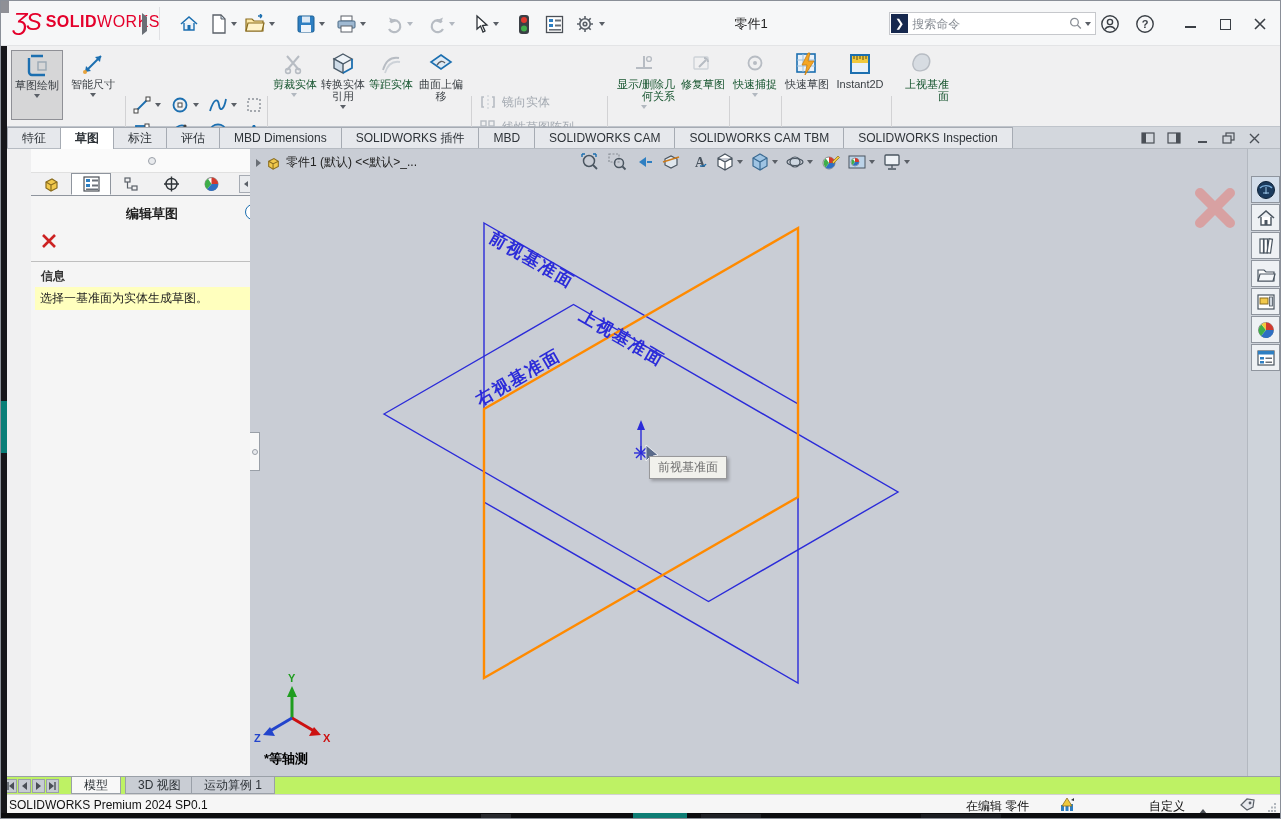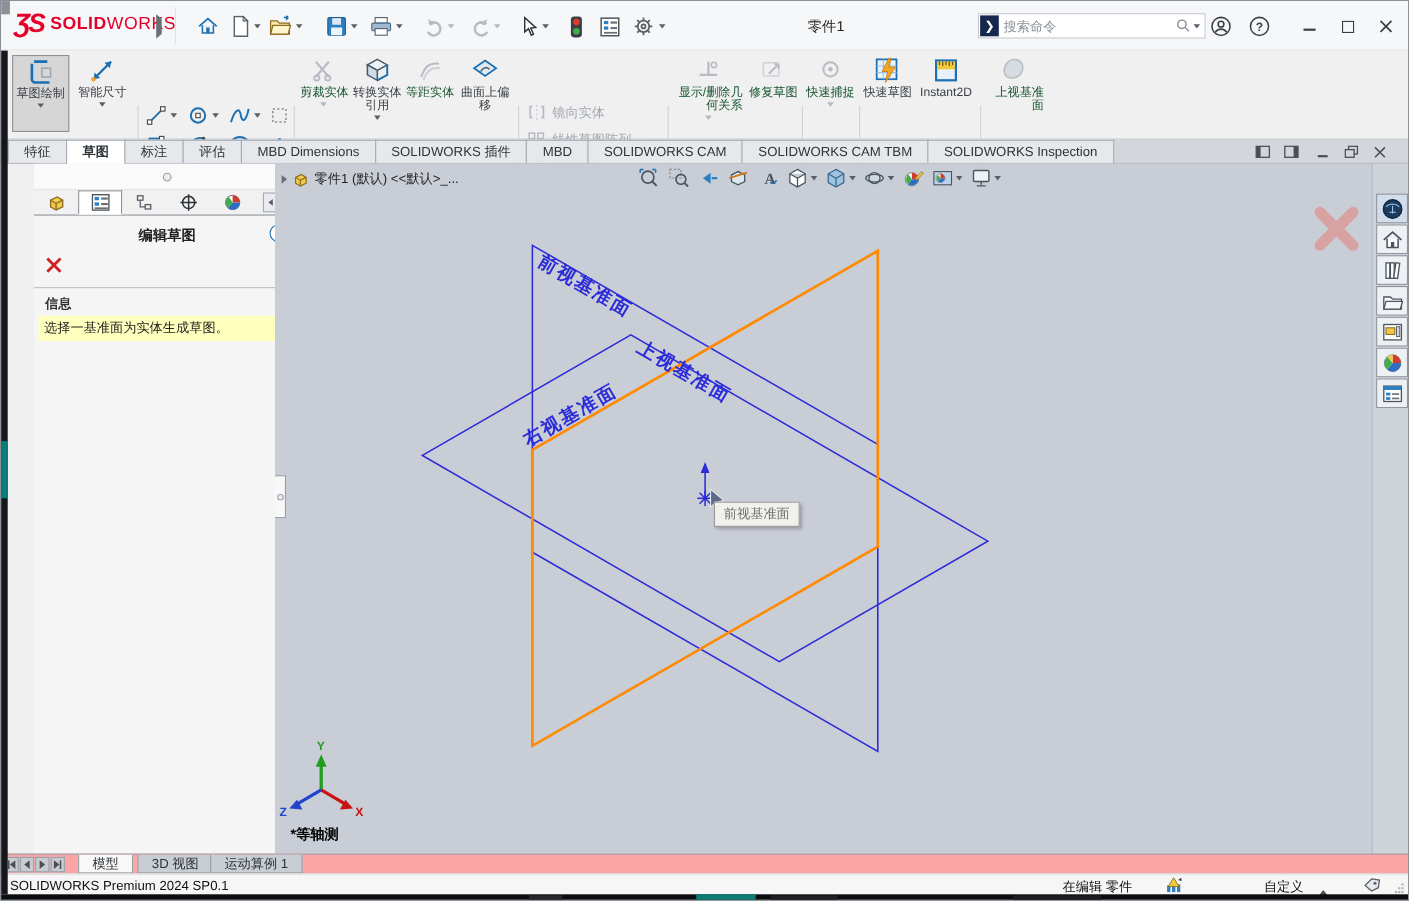--- a/index.html
+++ b/index.html
@@ -11,21 +11,21 @@
   }
   .abs { position:absolute; }
   .flex { display:flex; align-items:center; }
   .vsep { position:absolute; top:50px; height:66px; width:1px; background:#d2d2d4; }
   .car { width:0;height:0;border-left:3.5px solid transparent;border-right:3.5px solid transparent;border-top:4px solid #5a5f66; display:inline-block; }
   .car.dis { border-top-color:#b2b8c0; }
   .chev-up { width:8px;height:8px;border-left:2px solid #6a6f76;border-top:2px solid #6a6f76;transform:rotate(45deg); }
 
   
   #titlebar { left:0;top:0;width:1281px;height:45px;background:#f6f7f8;border-bottom:1px solid #e3e4e6; }
-  .brand-mark { color:#e4002b; font-style:italic; font-weight:bold; font-size:24px; letter-spacing:-2px; }
+  .brand-mark { color:#e4002b; font-style:italic; font-weight:normal; font-size:24px; letter-spacing:-2px; }
   .brand-bold { color:#e4002b; font-weight:bold; font-size:16px; letter-spacing:.5px; }
   .brand-light { color:#e4002b; font-weight:300; font-size:16px; letter-spacing:.5px; }
   .tb-btn { position:absolute; top:11px; width:24px; height:24px; display:flex; align-items:center; justify-content:center; }
   .tb-car { position:absolute; top:21px; }
   #doc-title { left:690px; top:14px; width:120px; text-align:center; font-size:13px; color:#222; }
   #search-box { left:888px; top:11px; width:207px; height:23px; background:#fff; border:1px solid #c6c8cc; display:flex; align-items:center; }
   #search-chip { width:19px; height:19px; background:#16284e; margin:1px 4px 1px 1px; color:#fff; font-size:11px; display:flex;align-items:center;justify-content:center; font-weight:bold; }
   #search-input { flex:1; border:none; outline:none; font-size:12px; color:#333; background:transparent; }
   #search-input::placeholder { color:#8a8f96; }
   .win-glyph { position:absolute; top:13px; width:22px; height:20px; display:flex; align-items:center; justify-content:center; color:#3a3f45; }
@@ -75,21 +75,21 @@
   .hud-i { display:flex; align-items:center; gap:2px; }
   #vp-tooltip { left:399px; top:307px; background:#f1f1ec; border:1px solid #98989a; box-shadow:2px 2px 3px rgba(0,0,0,.25); padding:2px 8px; font-size:12px; color:#6f6f6f; }
   #iso-label { left:14px; top:601px; font-size:13px; font-weight:bold; color:#000; }
 
   
   #taskpane { left:1246px; top:148px; width:35px; height:627px; background:#ced3da; border-left:1px solid #b3b8c0; }
   .tp-btn { position:absolute; left:3px; width:29px; height:27px; background:#eef1f4; border:1px solid #8f959e; display:flex; align-items:center; justify-content:center; }
   .tp-btn.sel { background:#d4deea; }
 
   
-  #doctabs { left:0; top:775px; width:1281px; height:18px; background:#fca5a5; border-top:1px solid #9aa0a8; }
+  #doctabs { left:0; top:775px; width:1281px; height:18px; background:#bef264; border-top:1px solid #9aa0a8; }
   .nav-btn { position:absolute; top:2px; width:13px; height:14px; background:#c7ccd3; border:1px solid #9aa0a8; display:flex; align-items:center; justify-content:center; }
   .dtab { position:absolute; top:0px; height:17px; padding:0 12px; display:flex; align-items:center; font-size:12px; background:#c9cdd4; border:1px solid #9aa0a8; border-top:none; color:#2e3338; }
   .dtab.active { background:#f8f8f8; }
   #statusbar { left:0; top:793px; width:1281px; height:19px; background:#f6f6f6; border-top:1px solid #d2d2d2; }
   #taskbar { left:0; top:812px; width:1281px; height:7px; background:#0c0d0f; }
   .edge-sliver { left:0; top:45px; width:6px; height:767px; background:#17171b; }
 </style>
 </head>
 <body>
 

